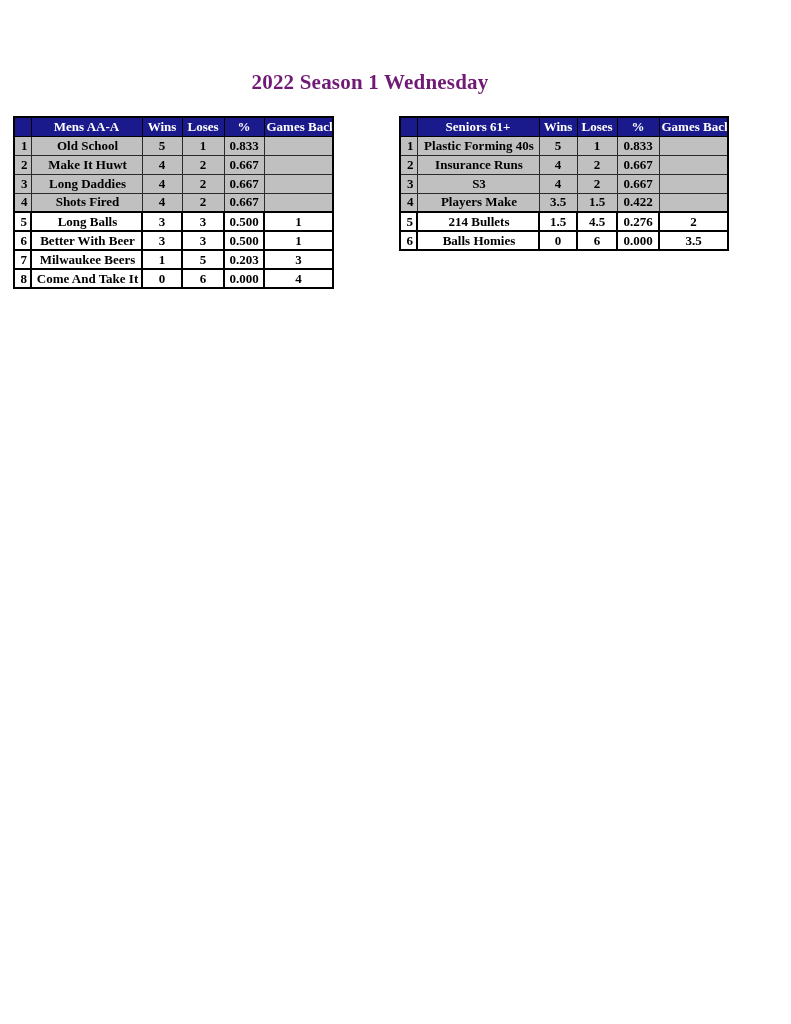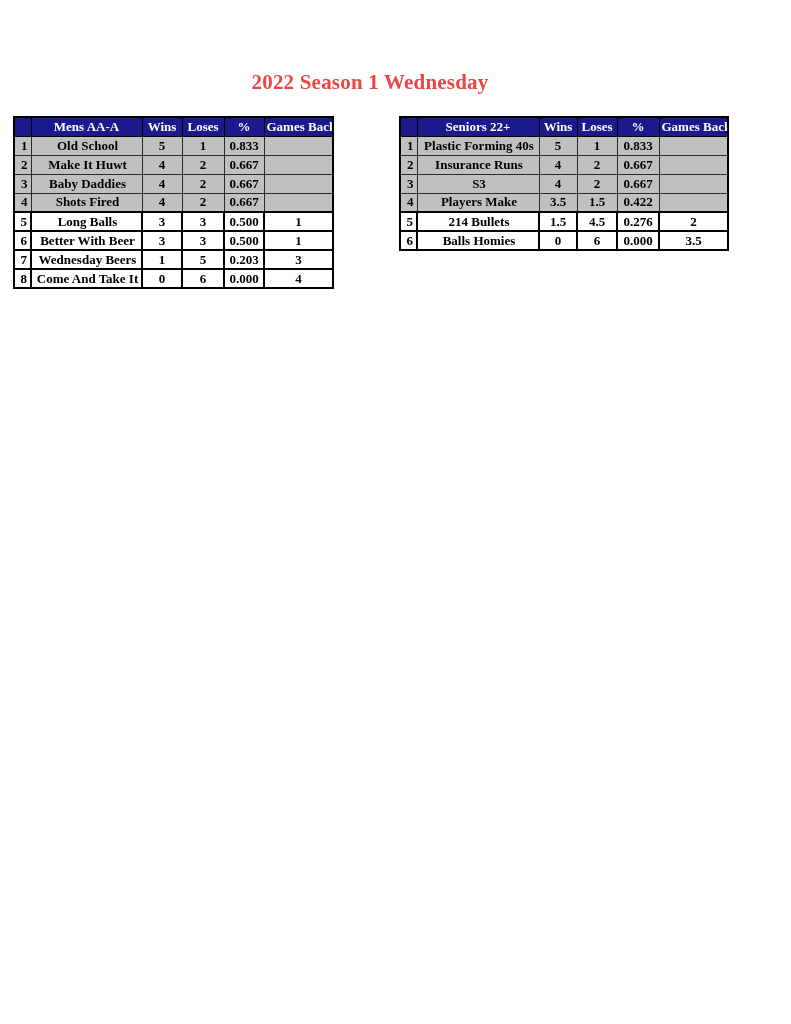--- a/index.html
+++ b/index.html
@@ -11,21 +11,21 @@
     overflow: hidden;
   }
   .title-wrap {
     position: absolute;
     left: 13px; top: 70px; width: 714px;
     text-align: center;
   }
   .title {
     font-size: 21px;
     font-weight: bold;
-    color: #ef4444;
+    color: #701a75;
     letter-spacing: 0.2px;
   }
   table.standings {
     position: absolute;
     top: 116px;
     border-collapse: collapse;
     table-layout: fixed;
     border: 2px solid #000000;
     background: #ec4899;
   }
@@ -103,21 +103,21 @@
     <tr class="upper">
       <td class="rank">2</td>
       <td class="team">Make It Huwt</td>
       <td class="num">4</td>
       <td class="num">2</td>
       <td class="num">0.667</td>
       <td class="num"></td>
     </tr>
     <tr class="upper">
       <td class="rank">3</td>
-      <td class="team">Baby Daddies</td>
+      <td class="team">Long Daddies</td>
       <td class="num">4</td>
       <td class="num">2</td>
       <td class="num">0.667</td>
       <td class="num"></td>
     </tr>
     <tr class="upper">
       <td class="rank">4</td>
       <td class="team">Shots Fired</td>
       <td class="num">4</td>
       <td class="num">2</td>
@@ -135,21 +135,21 @@
     <tr class="lower">
       <td class="rank">6</td>
       <td class="team">Better With Beer</td>
       <td class="num">3</td>
       <td class="num">3</td>
       <td class="num">0.500</td>
       <td class="num">1</td>
     </tr>
     <tr class="lower">
       <td class="rank">7</td>
-      <td class="team">Wednesday Beers</td>
+      <td class="team">Milwaukee Beers</td>
       <td class="num">1</td>
       <td class="num">5</td>
       <td class="num">0.203</td>
       <td class="num">3</td>
     </tr>
     <tr class="lower">
       <td class="rank">8</td>
       <td class="team">Come And Take It</td>
       <td class="num">0</td>
       <td class="num">6</td>
@@ -164,21 +164,21 @@
     <col style="width:17px">
       <col style="width:122px">
       <col style="width:38px">
     <col style="width:40px">
       <col style="width:42px">
       <col style="width:69px">
   </colgroup>
   <thead>
     <tr>
       <th></th>
-      <th>Seniors 22+</th>
+      <th>Seniors 61+</th>
       <th>Wins</th>
       <th>Loses</th>
       <th>%</th>
       <th>Games Back</th>
     </tr>
   </thead>
   <tbody>
     <tr class="upper">
       <td class="rank">1</td>
       <td class="team">Plastic Forming 40s</td>

